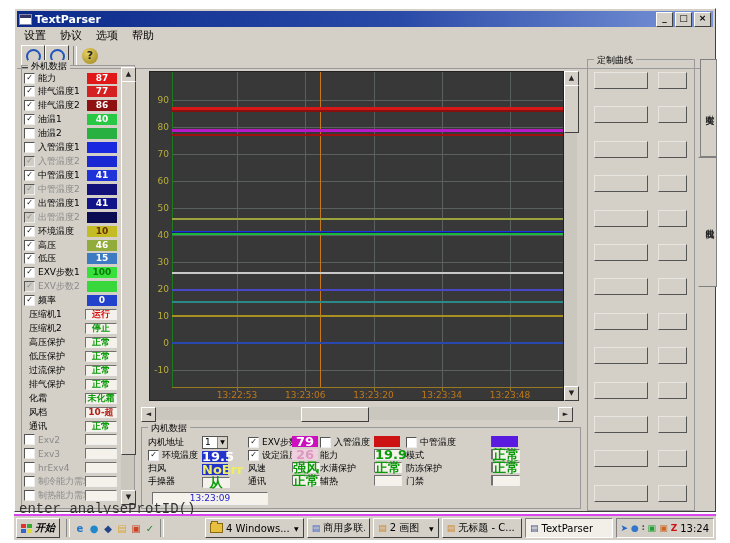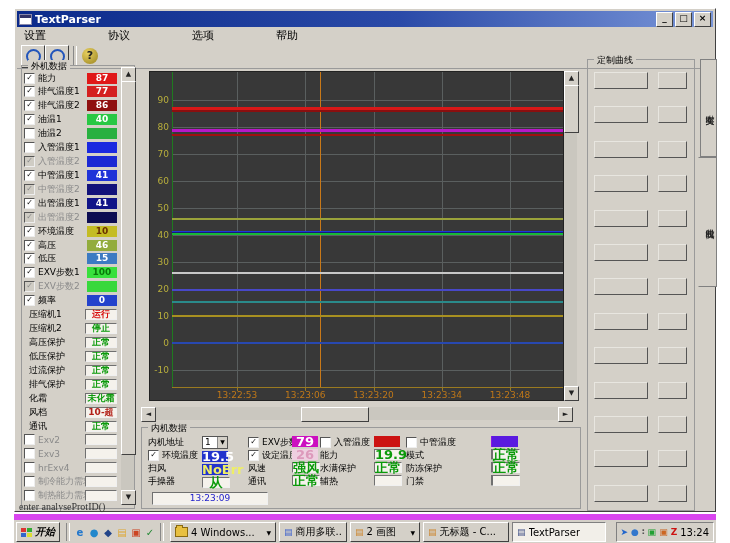--- a/index.html
+++ b/index.html
@@ -35,22 +35,22 @@
         writing-mode:vertical-rl;text-align:center;font-size:9px;color:#222;}
   .crow{display:flex;align-items:center;justify-content:flex-start;}
   .crow-box1{width:52px;height:15px;border:1px solid;border-color:#e8e6e0 #555 #555 #e8e6e0;background:#d4d0c8;}
   .crow-box2{width:27px;height:15px;border:1px solid;border-color:#e8e6e0 #555 #555 #e8e6e0;background:#d4d0c8;margin-left:10px;}
   .icell{display:flex;align-items:center;height:13px;white-space:nowrap;overflow:hidden;}
   .ibadge{width:26px;height:11px;font-size:13px;line-height:11px;text-align:center;font-weight:bold;margin-bottom:2px;color:#fff;}
   .ibadge.sunk{border:1px solid;border-color:#707070 #f0f0f0 #f0f0f0 #707070;background:#f5f2ec;height:9px;line-height:9px;}
   .combo{width:24px;height:11px;background:#fff;border:1px solid #555;display:flex;margin-bottom:2px;}
   .combo .cv{flex:1;font-size:9px;line-height:10px;padding-left:2px;}
   .combo .ca{width:9px;background:#d4d0c8;border-left:1px solid #888;font-size:6px;line-height:10px;text-align:center;}
-  .statusline{font-family:Liberation Serif, serif;font-size:10px;color:#333;}
-  .taskbar{display:flex;align-items:center;background:#d4d0c8;border-top:6px solid #d946ef;padding:0 2px;}
+  .statusline{font-family:Liberation Mono, monospace;font-size:14px;color:#333;}
+  .taskbar{display:flex;align-items:center;background:#d4d0c8;border-top:2px solid #d946ef;padding:0 2px;}
   .tb-btn{height:18px;display:flex;align-items:center;font-size:10px;padding:0 4px;margin-right:3px;
           white-space:nowrap;overflow:hidden;}
   .qli{width:14px;text-align:center;font-size:10px;font-weight:bold;}
   .flag{display:inline-grid;grid-template-columns:5px 5px;grid-template-rows:4px 4px;gap:1px;margin-right:3px;}
   .flag i{display:block;}
   .mag{width:11px;height:11px;border:2px solid #2255bb;border-radius:50%;position:relative;}
   .mag::after{content:"";position:absolute;width:5px;height:2px;background:#2255bb;transform:rotate(45deg);
               right:-4px;bottom:-2px;}
   .mini-folder{width:11px;height:8px;background:#e8c040;border:1px solid #8a6a10;position:relative;margin-right:3px;}
   .mini-folder::before{content:"";position:absolute;top:-3px;left:0;width:5px;height:2px;background:#e8c040;border:1px solid #8a6a10;border-bottom:none;}
@@ -68,21 +68,21 @@
       <span style="display:block;height:3px;background:#336;"></span>
     </span>
     <span>TextParser</span>
     <span style="margin-left:auto;display:flex;">
       <span class="wbtn raised">_</span>
       <span class="wbtn raised">□</span>
       <span class="wbtn raised">×</span>
     </span>
   </div>
 
-  <div class="abs menubar" style="left:2px;top:19px;right:2px;height:15px;gap:48px;" id="menubar">
+  <div class="abs menubar" style="left:2px;top:19px;right:2px;height:15px;" id="menubar">
       <span class="menu-item">设置</span>
       <span class="menu-item">协议</span>
       <span class="menu-item">选项</span>
       <span class="menu-item">帮助</span>
     </div>
 
   <div class="abs" style="left:2px;top:34px;right:2px;height:25px;border-bottom:1px solid #9a9a9a;">
     <div class="tbtn raised abs" style="left:4px;top:2px;">
       <span class="mag"></span>
     </div>
@@ -522,21 +522,21 @@
   <div id="quick-launch" style="display:flex;align-items:center;">
       <span class="qli" style="color: rgb(34, 119, 204);">e</span>
       <span class="qli" style="color: rgb(34, 136, 204);">●</span>
       <span class="qli" style="color: rgb(34, 68, 136);">◆</span>
       <span class="qli" style="color: rgb(221, 168, 51);">▤</span>
       <span class="qli" style="color: rgb(204, 68, 34);">▣</span>
       <span class="qli" style="color: rgb(34, 136, 51);">✓</span>
     </div>
   <div style="width:2px;height:18px;border-left:1px solid #888;border-right:1px solid #fff;margin:0 6px 0 3px;"></div>
   <div id="task-buttons" style="display:flex;align-items:center;flex:1;min-width:0;">
-      <div class="tb-btn raised" style="width: 96px;">
+      <div class="tb-btn raised" style="width: 96px; margin-left: 35px;">
         <span class="mini-folder"></span>
         <span style="overflow: hidden; white-space: nowrap;">4 Windows...</span>
         <span style="font-size: 6px; margin-left: auto;">▼</span>
       </div>
       <div class="tb-btn raised" style="width: 58px;">
         <span style="margin-right: 3px; font-size: 9px; color: rgb(68, 102, 204);">▤</span>
         <span style="overflow: hidden; white-space: nowrap;">商用多联...</span>
       </div>
       <div class="tb-btn raised" style="width: 60px;">
         <span style="margin-right: 3px; font-size: 9px; color: rgb(204, 136, 51);">▤</span>

